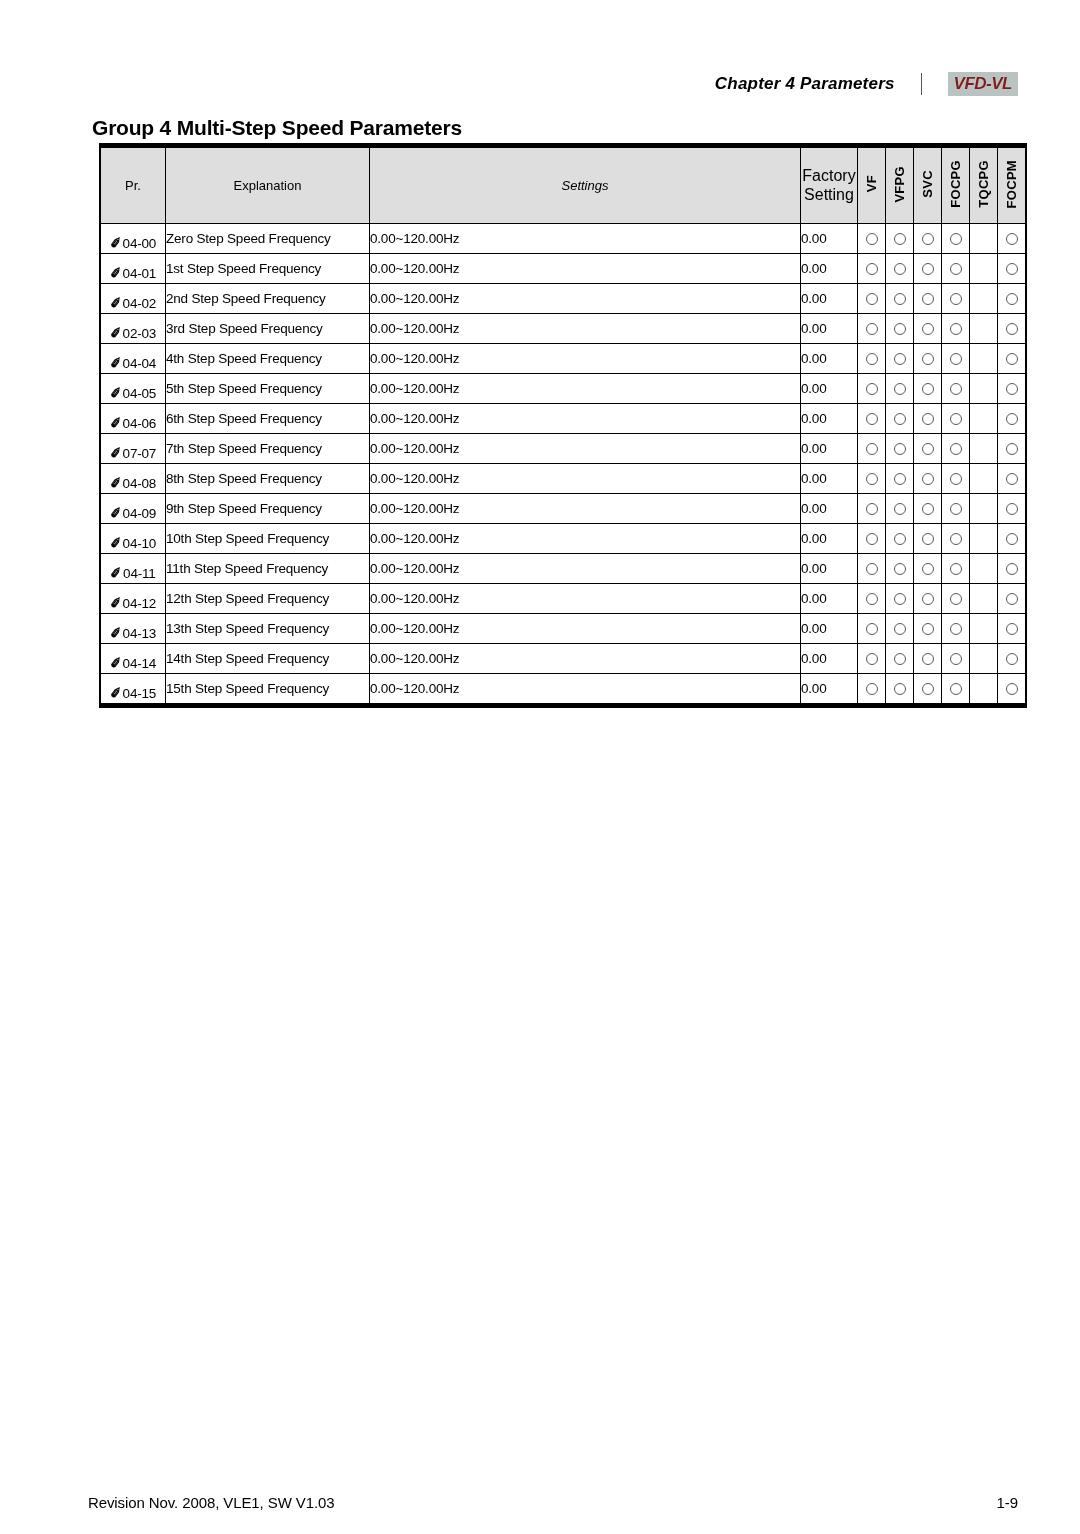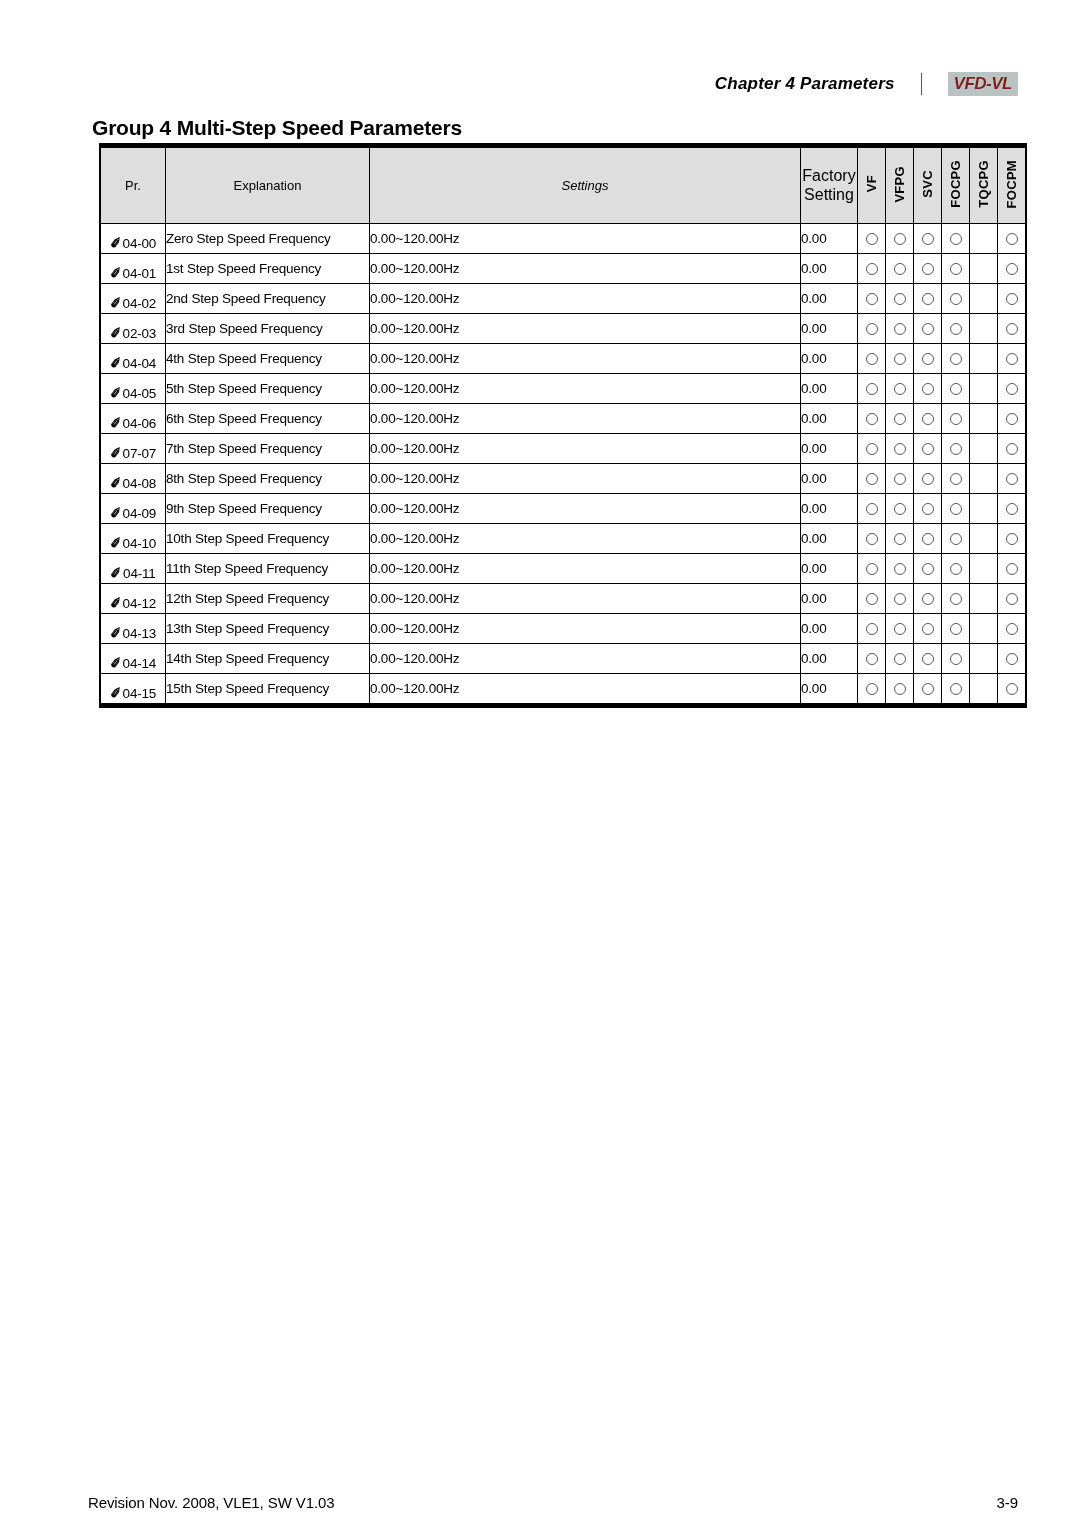--- a/index.html
+++ b/index.html
@@ -498,14 +498,14 @@
           <td class="cell-mode"><span class="circle-mark"></span></td>
           <td class="cell-mode"></td>
           <td class="cell-mode"><span class="circle-mark"></span></td>
         </tr>
       </tbody>
   </table>
 </div>
 
 <div class="page-footer">
   <span class="footer-left">Revision Nov. 2008, VLE1, SW V1.03</span>
-  <span class="footer-right">3-9</span>
+  <span class="footer-right">1-9</span>
 </div>
 
 </body></html>

